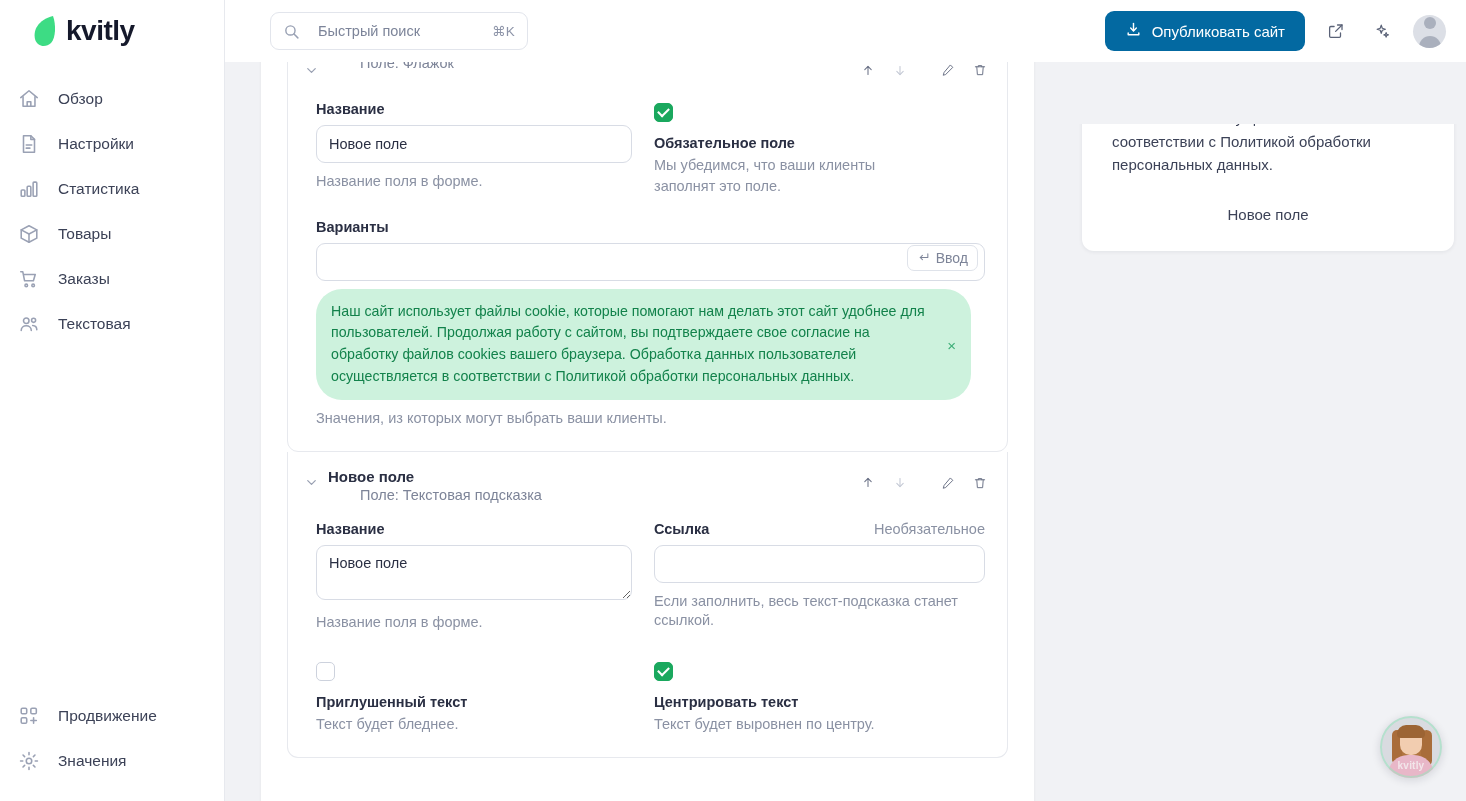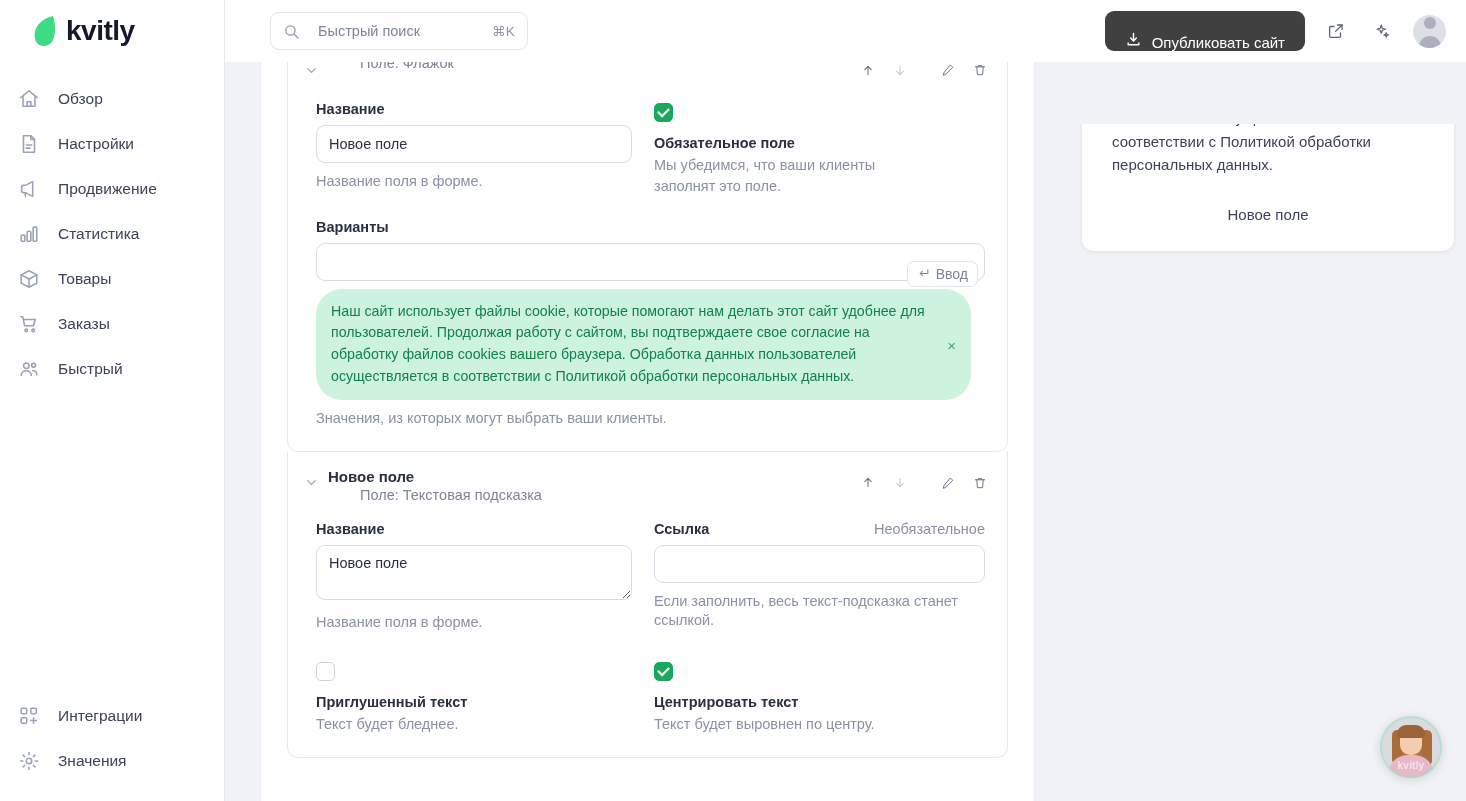--- a/index.html
+++ b/index.html
@@ -64,23 +64,23 @@
     display: flex; align-items: center; gap: 18px;
     padding: 0 12px; background: #fff; cursor: text;
   }
   .search-box .sicon { color: #98a0b3; display: flex; }
   .search-ph { font-size: 14.5px; color: #7c8499; flex: 1 1 auto; }
   .kbd { font-size: 13.5px; color: #8d94a8; letter-spacing: .3px; }
 
   .top-right { margin-left: auto; display: flex; align-items: center; gap: 16px; }
   .publish-btn {
     height: 40px; border: none; border-radius: 9px;
-    background: #404040; color: #fff;
+    background: #0369a1; color: #fff;
     font-size: 15px; font-family: inherit;
-    display: flex; align-items: flex-end; gap: 10px;
+    display: flex; align-items: center; gap: 10px;
     padding: 0 20px; cursor: pointer;
   }
   .icon-btn {
     width: 30px; height: 30px; display: flex;
     align-items: center; justify-content: center;
     color: #5a6277; cursor: pointer; background: none; border: none;
   }
   .avatar {
     width: 33px; height: 33px; border-radius: 50%;
     background: #dcdfe6; display: flex; align-items: flex-end;
@@ -169,21 +169,21 @@
     border-left: 2px solid #fff; border-bottom: 2px solid #fff;
     transform: rotate(-45deg) translate(1px,-1px);
   }
   .chk-txt-t { font-size: 14.5px; font-weight: 700; color: #2a2f43; line-height: 1.3; }
   .chk-txt-s { font-size: 14.5px; color: #8a91a3; line-height: 1.45; margin-top: 2px; max-width: 250px; }
 
   .opts-wrap { position: relative; }
   .opts-input-row { position: relative; }
   .opts-input-row .inp { padding-right: 90px; }
   .enter-badge {
-    position: absolute; right: 7px; top: 18px;
+    position: absolute; right: 7px; top: 2px;
     height: 26px; padding: 0 9px;
     border: 1px solid #dfe3ea; border-radius: 7px;
     display: flex; align-items: center; gap: 6px;
     font-size: 14px; color: #7d8498; background: #fff; cursor: pointer;
   }
 
   .toast {
     margin-top: 8px;
     background: #cdf2dd;
     border-radius: 26px;
@@ -275,29 +275,20 @@
           <svg width="22" height="22" viewBox="0 0 24 24" fill="none" stroke="currentColor" stroke-width="1.7" stroke-linecap="round" stroke-linejoin="round">
             <path d="M6 3h8l4 4v14H6z"></path>
               <path d="M14 3v4h4"></path>
               <path d="M9 13h6"></path>
               <path d="M9 16.5h4"></path>
           </svg>
         </span>
         <span class="nav-label">Настройки</span>
       </div>
 
-      <div class="nav-item">
-        <span class="nav-ico">
-          <svg width="22" height="22" viewBox="0 0 24 24" fill="none" stroke="currentColor" stroke-width="1.7" stroke-linecap="round" stroke-linejoin="round">
-            <path d="M4 10v4a2 2 0 0 0 2 2h2l8 4V4L8 8H6a2 2 0 0 0-2 2z"></path>
-              <path d="M8 16v4"></path>
-          </svg>
-        </span>
-        <span class="nav-label">Продвижение</span>
-      </div>
 
       <div class="nav-item">
         <span class="nav-ico">
           <svg width="22" height="22" viewBox="0 0 24 24" fill="none" stroke="currentColor" stroke-width="1.7" stroke-linecap="round" stroke-linejoin="round">
             <rect x="3.5" y="13" width="4" height="7" rx="1"></rect>
               <rect x="10" y="9" width="4" height="11" rx="1"></rect>
               <rect x="16.5" y="4.5" width="4" height="15.5" rx="1"></rect>
           </svg>
         </span>
         <span class="nav-label">Статистика</span>
@@ -327,36 +318,36 @@
 
       <div class="nav-item">
         <span class="nav-ico">
           <svg width="22" height="22" viewBox="0 0 24 24" fill="none" stroke="currentColor" stroke-width="1.7" stroke-linecap="round" stroke-linejoin="round">
             <circle cx="9" cy="8.5" r="3"></circle>
               <path d="M3.5 19c0-3 2.5-5 5.5-5s5.5 2 5.5 5"></path>
               <circle cx="17" cy="8" r="2.2"></circle>
               <path d="M16 13.6c2.6.1 4.5 2 4.5 4.6"></path>
           </svg>
         </span>
-        <span class="nav-label">Быстрый</span>
+        <span class="nav-label">Текстовая</span>
       </div>
     </nav>
 
     <div class="nav-bottom">
       <div class="nav-item">
         <span class="nav-ico">
           <svg width="22" height="22" viewBox="0 0 24 24" fill="none" stroke="currentColor" stroke-width="1.7" stroke-linecap="round" stroke-linejoin="round">
             <rect x="3.5" y="3.5" width="6" height="6" rx="1.4"></rect>
               <rect x="14" y="3.5" width="6" height="6" rx="1.4"></rect>
             <rect x="3.5" y="14" width="6" height="6" rx="1.4"></rect>
               <path d="M17 14v6"></path>
               <path d="M14 17h6"></path>
           </svg>
         </span>
-        <span class="nav-label">Интеграции</span>
+        <span class="nav-label">Продвижение</span>
       </div>
       <div class="nav-item">
         <span class="nav-ico">
           <svg width="22" height="22" viewBox="0 0 24 24" fill="none" stroke="currentColor" stroke-width="1.7" stroke-linecap="round" stroke-linejoin="round">
             <circle cx="12" cy="12" r="3"></circle>
             <path d="M12 2.8v2.4M12 18.8v2.4M21.2 12h-2.4M5.2 12H2.8M18.5 5.5l-1.7 1.7M7.2 16.8l-1.7 1.7M18.5 18.5l-1.7-1.7M7.2 7.2 5.5 5.5"></path>
           </svg>
         </span>
         <span class="nav-label">Значения</span>
       </div>

